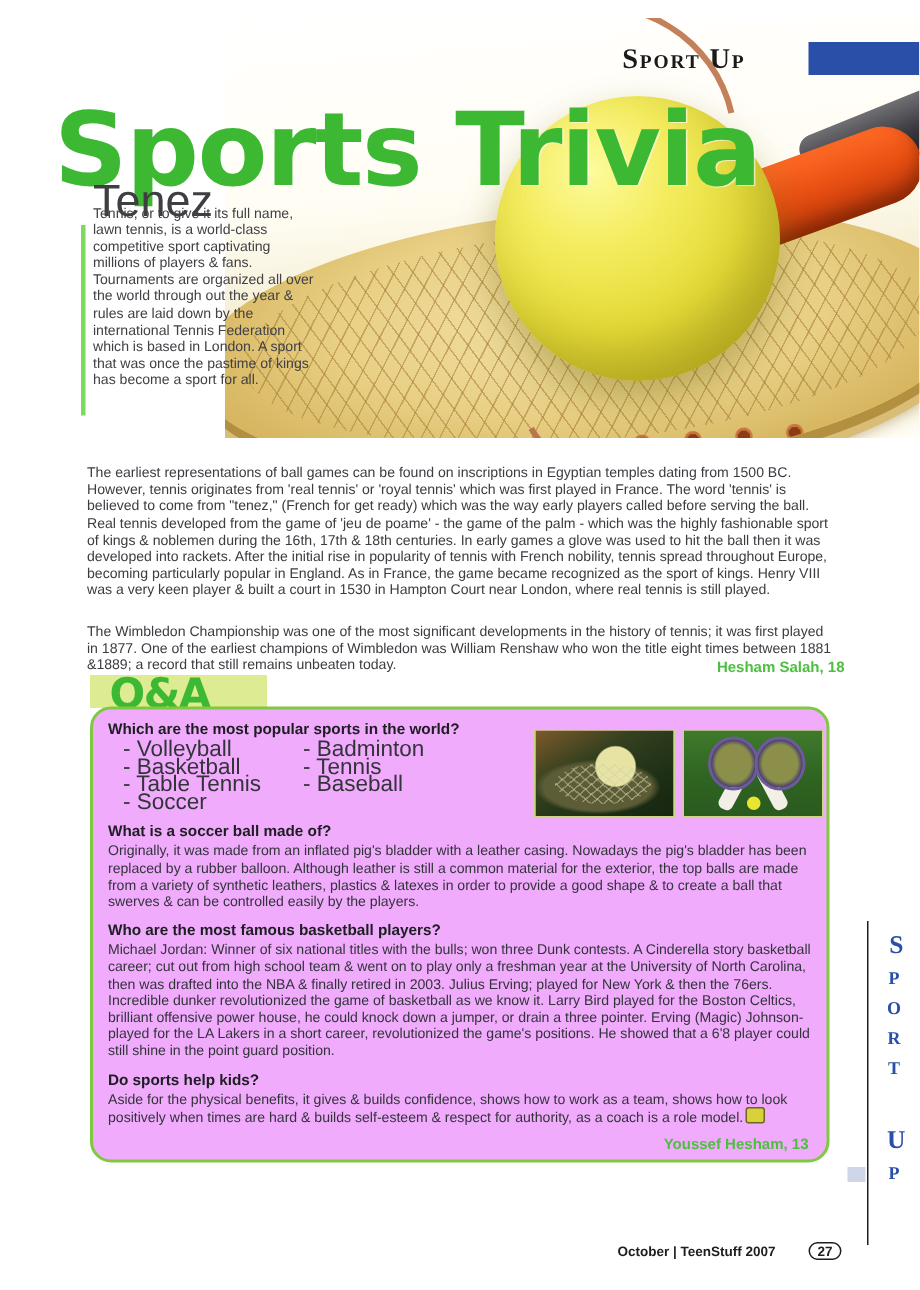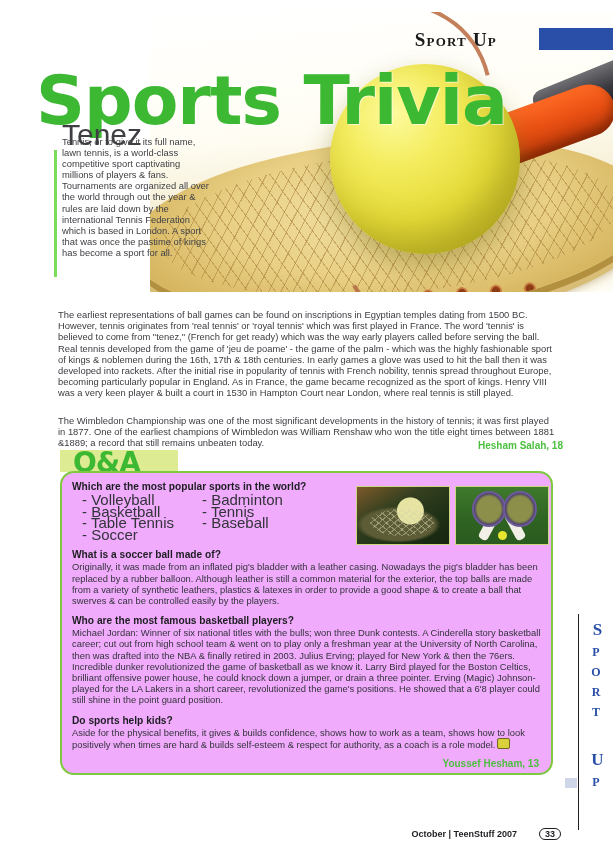--- a/index.html
+++ b/index.html
@@ -284,16 +284,16 @@
   </div>
 
   <div class="byline-bottom">Youssef Hesham, 13</div>
 
   <div class="side-rule"></div>
   <div class="side-text">Sport Up</div>
   <div class="side-blue-dot"></div>
 
   <div class="footer">
     <span>October | TeenStuff 2007</span>
-    <span class="page-num">33</span>
+    <span class="page-num">27</span>
   </div>
 
 </div>
 
 </body></html>

